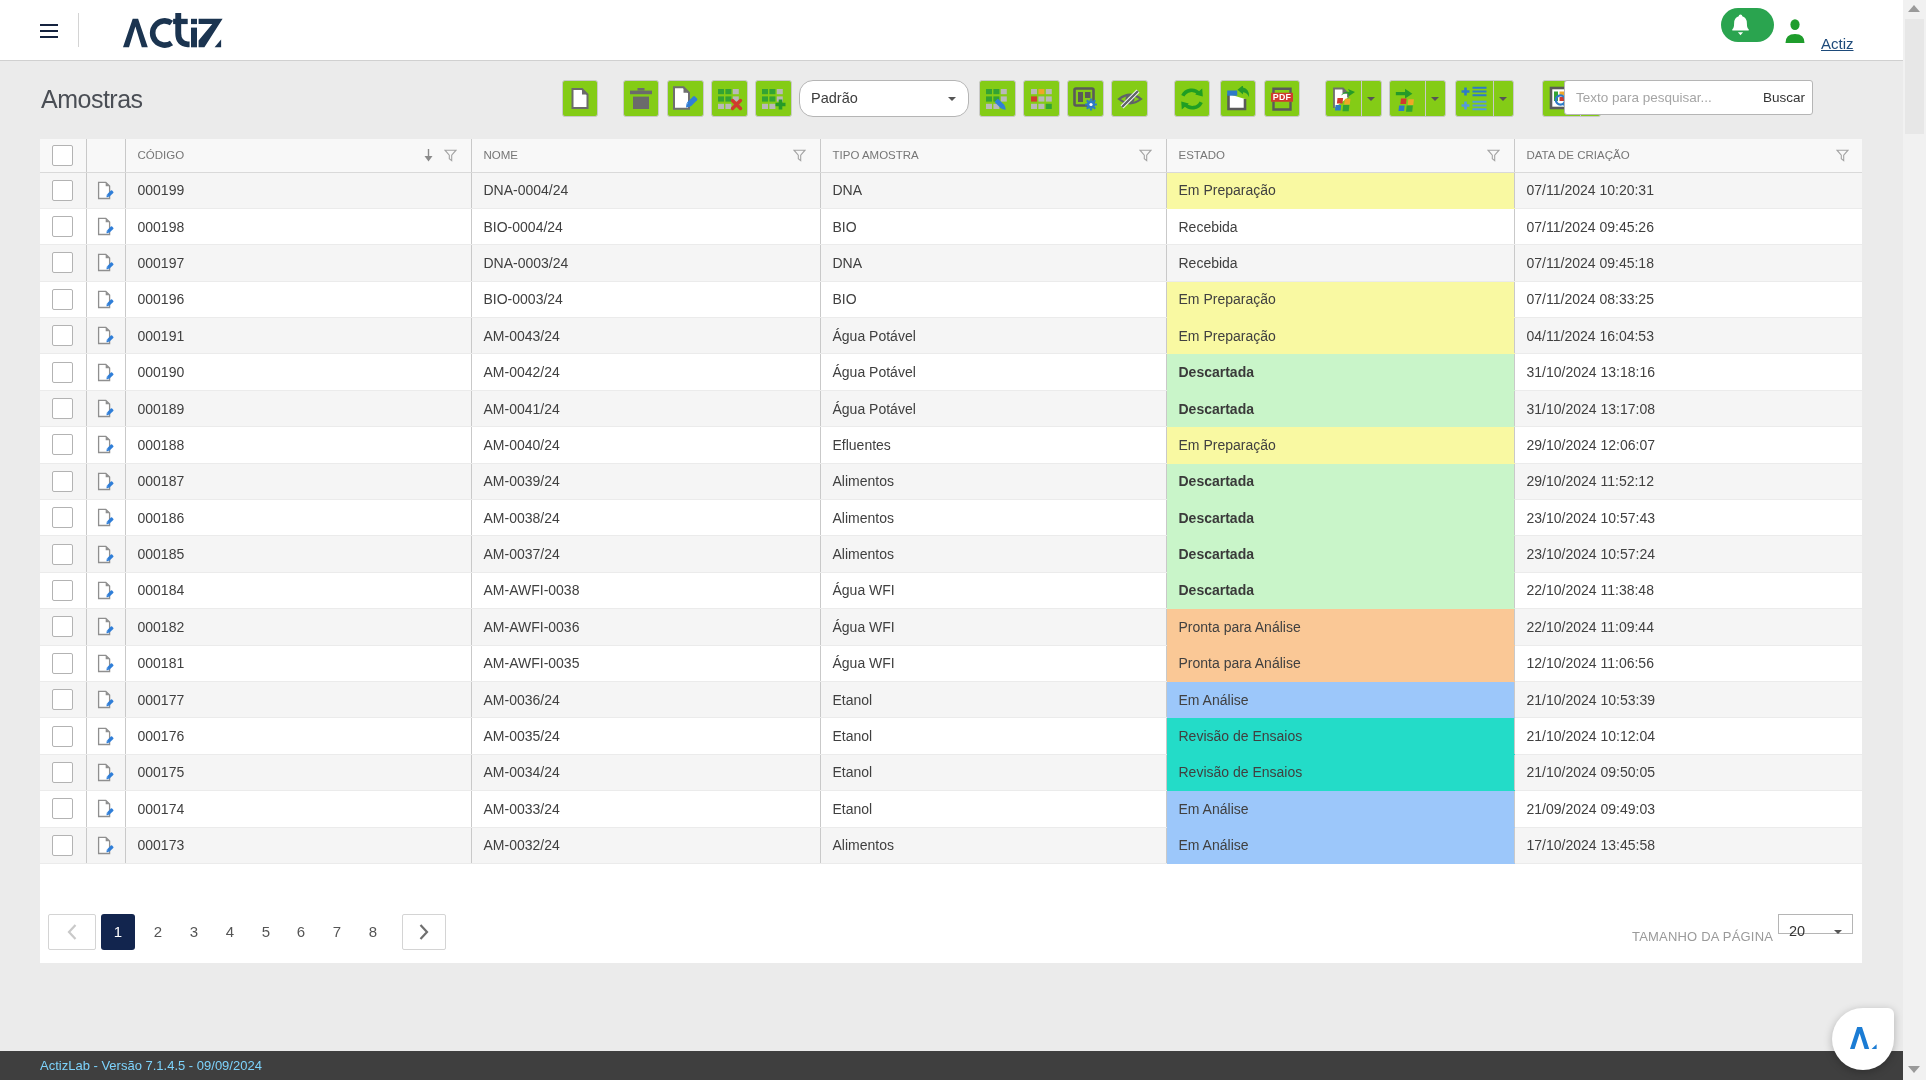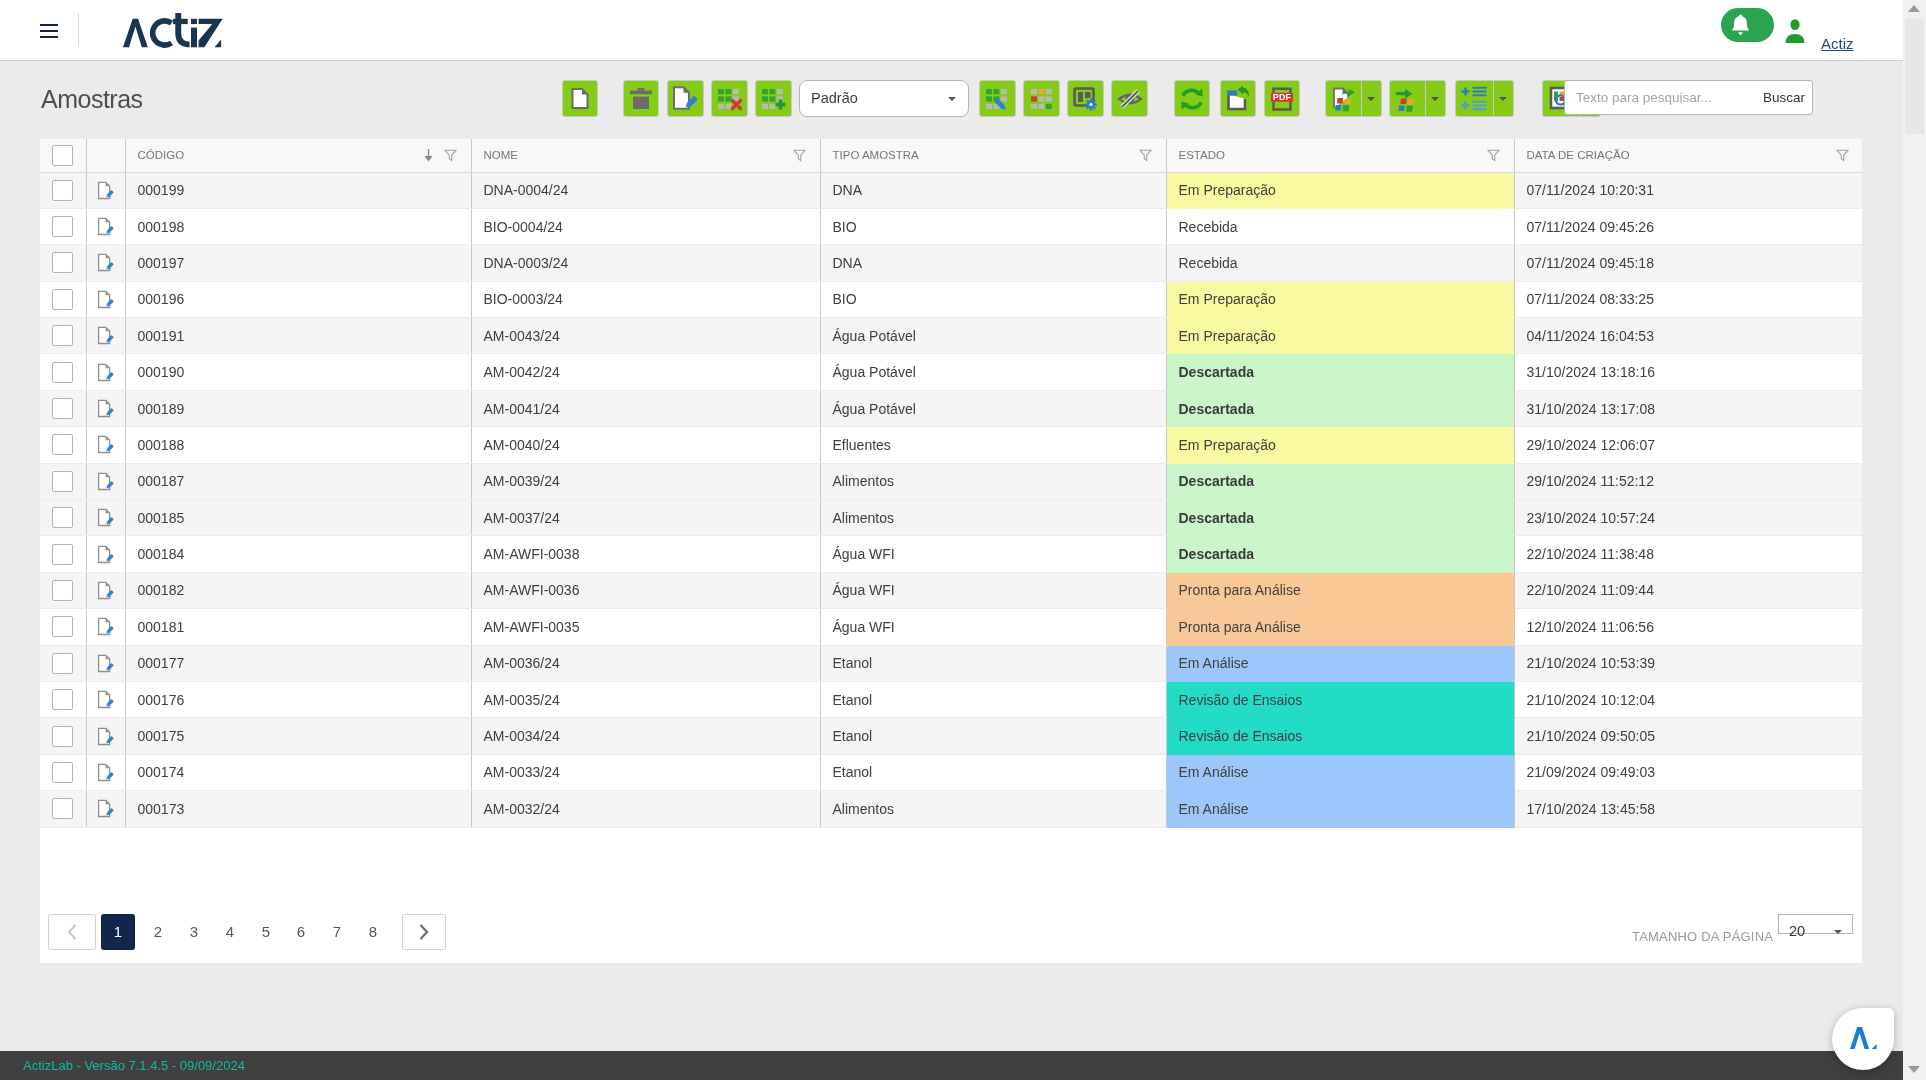--- a/index.html
+++ b/index.html
@@ -11,21 +11,21 @@
 .pill { position:absolute; left:1721px; top:8px; width:53px; height:34px; background:#2aa44f; border-radius:17px; }
 .pill svg { position:absolute; left:9px; top:5px; }
 .person { position:absolute; left:1784px; top:19px; }
 .userlink { position:absolute; left:1821px; top:22px; font-size:15px; color:#1d4a7a; text-decoration:underline;margin-top:13px; }
 .title { position:absolute; left:41px; top:85px; font-size:25px; letter-spacing:-0.5px; color:#4a4e55; }
 .tbtn { position:absolute; top:80px; height:37px; background:#84cc16; border:1px solid #c9c9c9; border-radius:3px; display:flex; align-items:center; justify-content:center; }
 .tsplit { justify-content:flex-start; }
 .tmain { height:100%; display:flex; align-items:center; justify-content:center; }
 .tcaret { height:100%; border-left:1px solid #c9c9c9; display:flex; align-items:center; justify-content:center; }
 .caret { width:0; height:0; border:4.4px solid transparent; border-top-color:#555; position:relative; top:2px; }
-.tsel { position:absolute; top:80px; height:37px; background:#fff; border:1px solid #b5b5b5; border-radius:8px; }
+.tsel { position:absolute; top:80px; height:37px; background:#fff; border:1px solid #b5b5b5; border-radius:14px; }
 .tsel-txt { position:absolute; left:11px; top:9px; font-size:14.5px; color:#3c3c3c; }
 .tsel .caret { position:absolute; top:16px; }
 .tsearch { position:absolute; top:80px; height:35px; background:#fff; border:1px solid #b5b5b5; border-radius:3px; }
 .ph { position:absolute; left:11px; top:9px; font-size:13.5px; color:#a5a5a5; }
 .buscar { position:absolute; right:7px; top:9px; font-size:13.5px; color:#333; }
 .panel { position:absolute; left:40px; top:139px; width:1822px; height:824px; background:#fff; }
 table { border-collapse:collapse; table-layout:fixed; width:1822px; }
 col.c1{width:46px} col.c2{width:39px} col.c3{width:346px} col.c4{width:349px} col.c5{width:346px} col.c6{width:348px} col.c7{width:348px}
 thead td { height:33px; background:#f8f8f8; border-bottom:1px solid #d9d9d9; border-right:1px solid #c9c9c9; color:#767676; font-size:11.5px; padding:0 0 0 12px; white-space:nowrap; }
 thead td.c-chk, thead td.c-ico { padding:0; text-align:center; }
@@ -47,21 +47,21 @@
 .hic { flex:0 0 auto; margin-right:14px; display:flex; align-items:center; }
 .pager { position:absolute; left:0; top:761px; width:1822px; height:62px; background:#fff; }
 .pbox { position:absolute; top:14px; height:36px; border:1px solid #d4d4d4; border-radius:2px; background:#fff; display:flex; align-items:center; justify-content:center; }
 .pnum { position:absolute; top:14px; height:36px; width:34px; text-align:center; line-height:36px; font-size:15px; color:#555; }
 .pactive { background:#12254e; color:#fff; border-radius:3px; }
 .tam { position:absolute; top:29px; left:1592px; font-size:13px; color:#9a9a9a; letter-spacing:0.2px; }
 .psel { position:absolute; left:1738px; top:14px; width:75px; height:20px; border:1px solid #b5b5b5; background:#fff; }
 .psel span.val { position:absolute; left:10px; top:8px; font-size:14.5px; color:#333; }
 .psel .caret { position:absolute; left:auto; right:10px; top:15px; border:4.4px solid transparent; border-top-color:#555; font-size:0; }
 .footer { position:absolute; left:0; top:1051px; width:1903px; height:29px; background:#3f3f3f; }
-.footer span { position:absolute; left:23px; top:7px; font-size:13px; color:#14b8a6; }
+.footer span { position:absolute; left:40px; top:7px; font-size:13px; color:#7dd3fc; }
 .fab { position:absolute; left:1832px; top:1008px; width:62px; height:62px; background:#fff; border-radius:50% 6px 50% 50%; box-shadow:0 2px 8px rgba(0,0,0,0.25); }
 .fab svg { position:absolute; left:18px; top:19px; }
 .sbar { position:absolute; left:1903px; top:0; width:23px; height:1080px; background:#f1f1f1; }
 .sup { position:absolute; left:5px; top:5px; width:0; height:0; border:6px solid transparent; border-bottom:7px solid #9a9a9a; border-top-width:0; }
 .sdown { position:absolute; left:5px; top:1066px; width:0; height:0; border:6px solid transparent; border-top:7px solid #9a9a9a; border-bottom-width:0; }
 .sthumb { position:absolute; left:2px; top:19px; width:19px; height:115px; background:#e7e7e7; }
 </style></head>
 <body>
 <div class="topbar">
   <div class="burger">
@@ -532,20 +532,36 @@
                 <rect x="-0.4" y="-1.7" width="6.6" height="3.4" rx="0.9" fill="#2f7ed8"></rect>
                 <path d="M8.4 0 L6.2 -1.7 L6.2 1.7 Z" fill="#2f7ed8"></path>
               </g>
             </svg></td>
 <td class="c-cod">000187</td>
 <td>AM-0039/24</td>
 <td>Alimentos</td>
 <td class="c-est est-green est-bold">Descartada</td>
 <td>29/10/2024 11:52:12</td>
 </tr>
+<tr class="odd">
+<td class="c-chk"><span class="chk"></span></td>
+<td class="c-ico"><svg width="18" height="19" viewBox="0 0 18 19">
+              <path d="M1.6 1.3 h7.2 l3.8 3.8 v12.4 h-11 z" fill="#fff" stroke="#8f8f8f" stroke-width="1.3"></path>
+              <path d="M8.7 1.3 v3.9 h3.9 z" fill="#8f8f8f"></path>
+              <g transform="translate(15.4,10.4) rotate(135)">
+                <rect x="-0.4" y="-1.7" width="6.6" height="3.4" rx="0.9" fill="#2f7ed8"></rect>
+                <path d="M8.4 0 L6.2 -1.7 L6.2 1.7 Z" fill="#2f7ed8"></path>
+              </g>
+            </svg></td>
+<td class="c-cod">000186</td>
+<td>AM-0038/24</td>
+<td>Alimentos</td>
+<td class="c-est est-green est-bold">Descartada</td>
+<td>23/10/2024 10:57:43</td>
+</tr>
 <tr class="even">
 <td class="c-chk"><span class="chk"></span></td>
 <td class="c-ico"><svg width="18" height="19" viewBox="0 0 18 19">
               <path d="M1.6 1.3 h7.2 l3.8 3.8 v12.4 h-11 z" fill="#fff" stroke="#8f8f8f" stroke-width="1.3"></path>
               <path d="M8.7 1.3 v3.9 h3.9 z" fill="#8f8f8f"></path>
               <g transform="translate(15.4,10.4) rotate(135)">
                 <rect x="-0.4" y="-1.7" width="6.6" height="3.4" rx="0.9" fill="#2f7ed8"></rect>
                 <path d="M8.4 0 L6.2 -1.7 L6.2 1.7 Z" fill="#2f7ed8"></path>
               </g>
             </svg></td>

